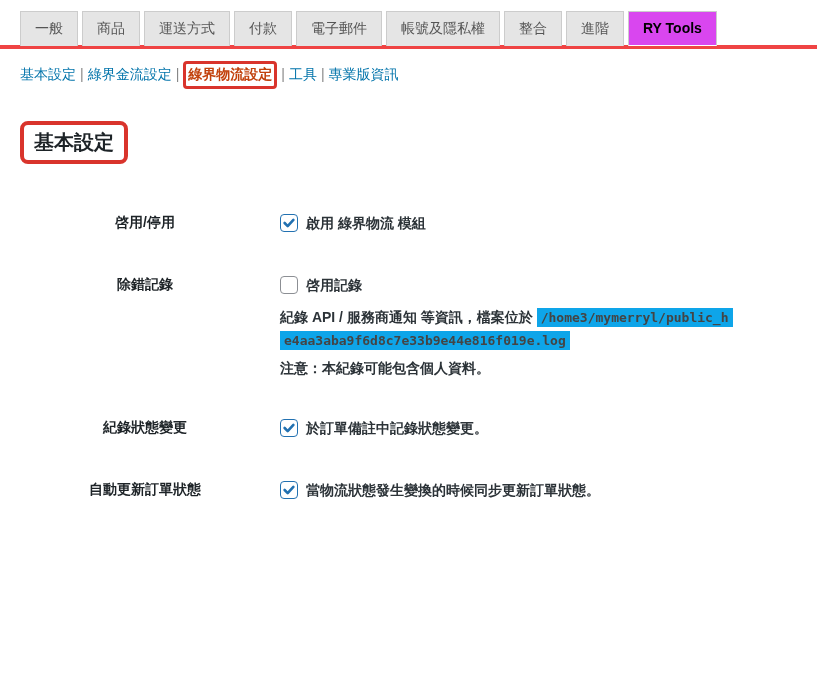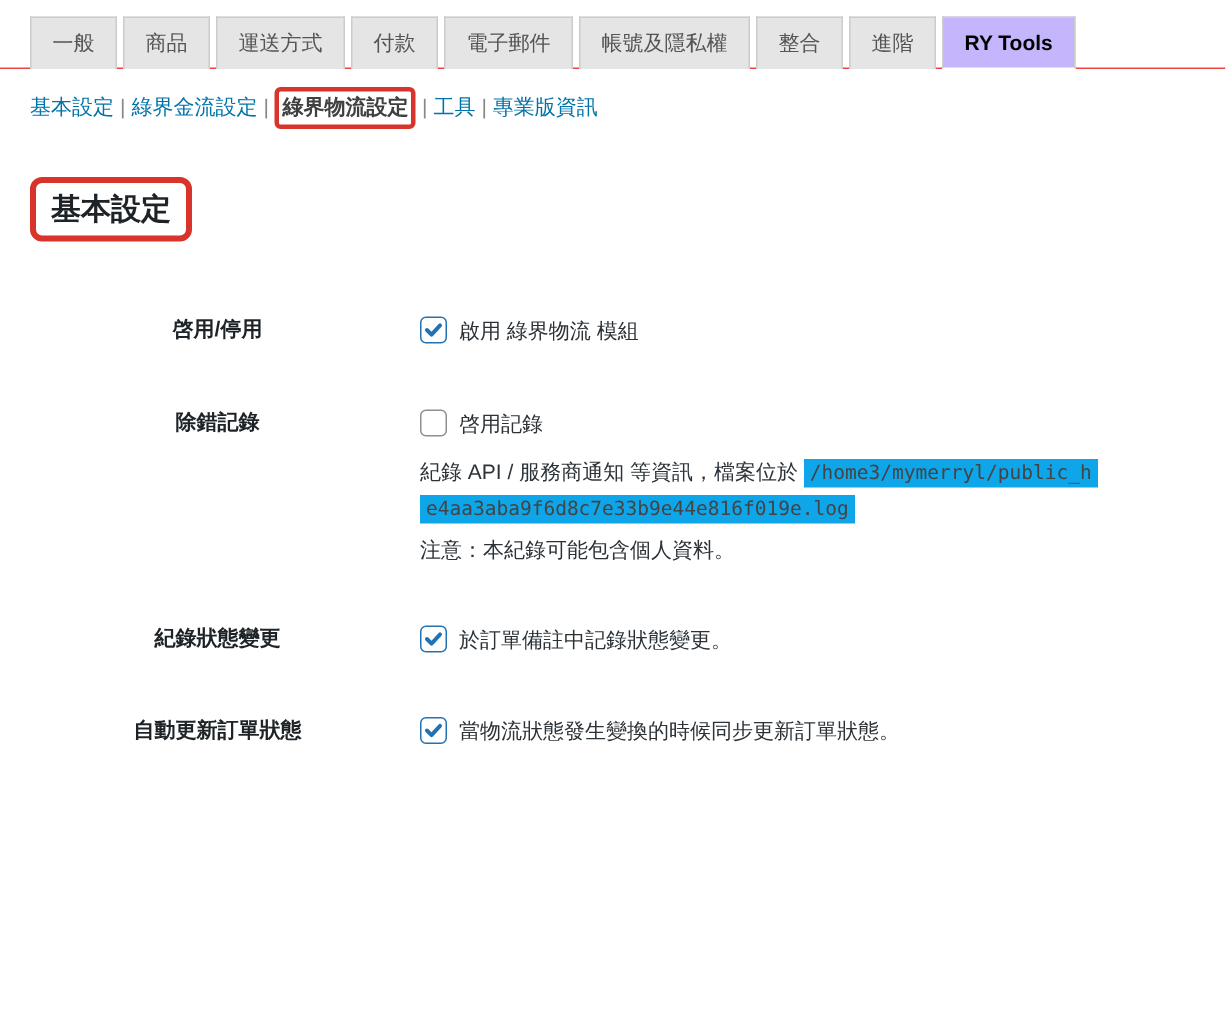--- a/index.html
+++ b/index.html
@@ -8,58 +8,58 @@
     padding: 0;
     font-family: -apple-system, BlinkMacSystemFont, "Segoe UI", "Microsoft JhengHei", "PingFang TC", sans-serif;
     background: #ffffff;
     color: #2c3338;
     font-size: 14px;
     width: 817px;
     overflow: hidden;
   }
   .tabs-wrapper {
     padding: 10px 20px 0 20px;
-    border-bottom: 1px solid #ef4444;
+    border-bottom: 4px solid #ef4444;
     display: flex;
     flex-wrap: wrap;
   }
   .tab {
     display: inline-block;
     padding: 8px 14px;
     border: 1px solid #ccc;
     border-bottom: none;
     margin-right: 4px;
     background: #e5e5e5;
     color: #555;
     cursor: pointer;
     font-size: 14px;
     position: relative;
     bottom: -1px;
   }
   .tab.active {
-    background: #c4b5fd;
+    background: #d946ef;
     color: #000;
     border-bottom: 1px solid #fff;
     font-weight: 600;
   }
   .subnav {
     padding: 12px 20px;
     font-size: 14px;
   }
   .subnav a {
     color: #0073aa;
     text-decoration: none;
     cursor: pointer;
   }
   .subnav .sep {
     color: #888;
     padding: 0 4px;
   }
   .subnav .current {
-    color: #404040;
+    color: #c2410c;
     font-weight: 600;
     font-family: Liberation Mono, monospace;
   }
   .red-box-sub {
     border: 3px solid #d9342c;
     border-radius: 4px;
     padding: 2px 2px;
     display: inline-block;
   }
   .content {
@@ -87,20 +87,21 @@
     font-weight: 600;
     color: #1d2327;
     font-size: 14px;
   }
   table.form-table td {
     vertical-align: top;
     padding: 18px 0;
     font-size: 14px;
     color: #2c3338;
     line-height: 1.7;
+    font-weight: bold;
   }
   label.cb {
     display: inline-flex;
     align-items: flex-start;
     gap: 8px;
     cursor: pointer;
   }
   .checkbox {
     width: 18px;
     height: 18px;

